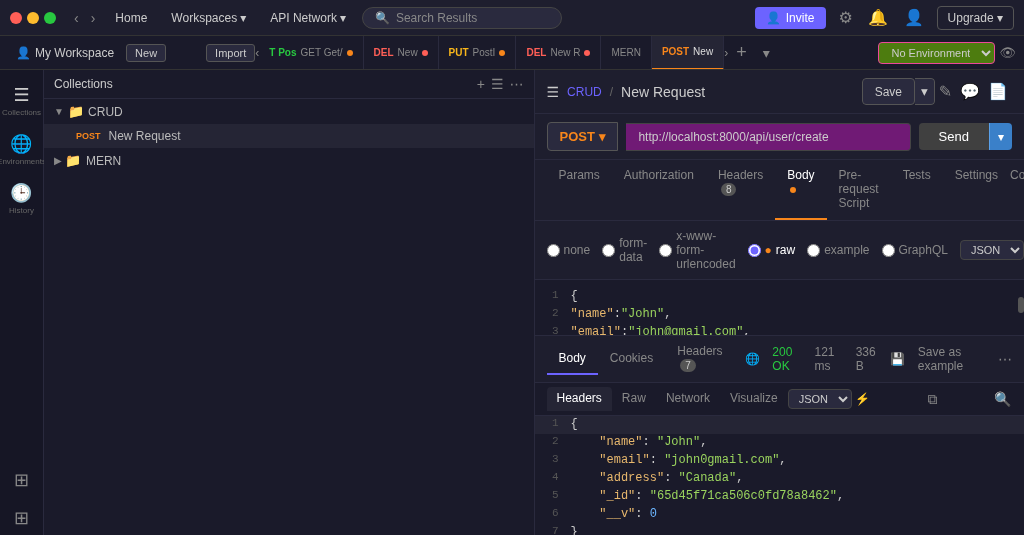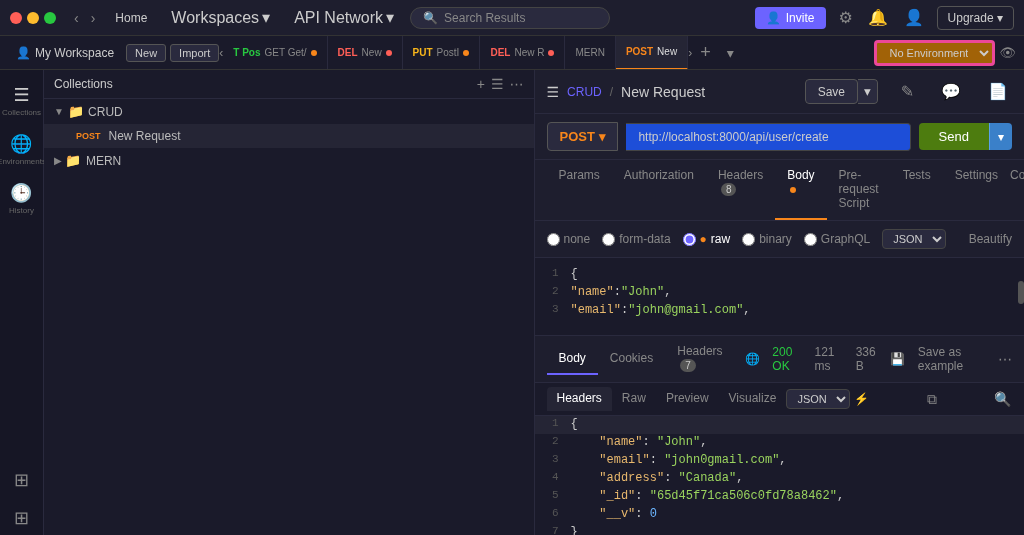--- a/index.html
+++ b/index.html
@@ -11,21 +11,21 @@
       padding: 0 10px; gap: 8px; border-bottom: 1px solid #333;
     }
     .traffic-lights { display: flex; gap: 5px; }
     .tl { width: 12px; height: 12px; border-radius: 50%; }
     .tl-red { background: #ff5f57; }
     .tl-yellow { background: #febc2e; }
     .tl-green { background: #28c840; }
     .nav-arrows { display: flex; gap: 4px; margin-left: 6px; }
     .nav-btn { background: none; border: none; color: #888; cursor: pointer; font-size: 14px; padding: 2px 4px; }
     .title-tab { color: #ccc; font-size: 12px; padding: 0 8px; }
-    .title-dropdown { color: #ccc; font-size: 16px; padding: 0 8px; display: flex; align-items: center; gap: 3px; cursor: pointer; }
+    .title-dropdown { color: #ccc; font-size: 12px; padding: 0 8px; display: flex; align-items: center; gap: 3px; cursor: pointer; }
     .search-bar {
       display: flex; align-items: center; background: #2a2a3e; border: 1px solid #444;
       border-radius: 16px; padding: 3px 12px; gap: 6px; flex: 0 0 200px; color: #888; font-size: 12px;
     }
     .spacer { flex: 1; }
     .invite-btn {
       background: #6c63ff; color: white; border: none; border-radius: 4px;
       padding: 4px 12px; font-size: 12px; cursor: pointer; display: flex; align-items: center; gap: 4px;
     }
     .icon-btn { background: none; border: none; color: #888; cursor: pointer; font-size: 16px; padding: 4px; }
@@ -45,21 +45,21 @@
     }
     .tab.active { color: #fff; border-bottom: 2px solid #f8861b; background: #252535; }
     .tab-dot { width: 6px; height: 6px; border-radius: 50%; }
     .tab-dot-orange { background: #f8861b; }
     .tab-dot-red { background: #ff5f57; }
     .tab-label-post { color: #f8861b; font-size: 10px; font-weight: bold; }
     .tab-label-get { color: #28c840; font-size: 10px; font-weight: bold; }
     .tab-label-del { color: #ff5f57; font-size: 10px; font-weight: bold; }
     .tab-label-put { color: #f8b61b; font-size: 10px; font-weight: bold; }
     .tab-add-btn { background: none; border: none; color: #888; cursor: pointer; font-size: 18px; padding: 0 8px; }
-    .env-select { background: #a16207; border: 3px solid #ec4899; color: #ccc; border-radius: 4px; padding: 3px 8px; font-size: 11px; cursor: pointer; margin-left: auto; }
+    .env-select { background: #4d7c0f; border: 1px solid #ec4899; color: #ccc; border-radius: 4px; padding: 3px 8px; font-size: 11px; cursor: pointer; margin-left: auto; }
 
     
     .main { display: flex; height: calc(535px - 70px); }
     .sidebar-icons { width: 44px; background: #161625; border-right: 1px solid #2a2a3e; display: flex; flex-direction: column; align-items: center; padding-top: 8px; gap: 4px; }
     .sidebar-icon { display: flex; flex-direction: column; align-items: center; padding: 6px 4px; color: #888; cursor: pointer; font-size: 18px; border-radius: 4px; width: 40px; }
     .sidebar-icon.active { color: #ccc; }
     .sidebar-icon-label { font-size: 8px; color: #666; margin-top: 2px; }
     .sidebar-inner { flex: 1; overflow-y: auto; }
 
     
@@ -76,31 +76,31 @@
     .tree-sub { padding-left: 28px; }
 
     
     .content { flex: 1; display: flex; flex-direction: column; background: #1e1e2e; overflow: hidden; }
 
     
     .req-header { display: flex; align-items: center; padding: 8px 12px; border-bottom: 1px solid #2a2a3e; gap: 8px; }
     .req-collection { color: #6c63ff; font-size: 12px; cursor: pointer; }
     .req-sep { color: #666; }
     .req-name { color: #ccc; font-size: 14px; font-weight: 500; }
-    .req-actions { margin-left: auto; display: flex; gap: 19px; align-items: center; }
+    .req-actions { margin-left: auto; display: flex; gap: 0; }
     .save-btn { background: #2a2a3e; border: 1px solid #555; color: #ccc; border-radius: 4px; padding: 4px 12px; font-size: 12px; cursor: pointer; display: flex; align-items: center; gap: 4px; }
     .save-dropdown { background: #2a2a3e; border: 1px solid #555; color: #ccc; border-radius: 0 4px 4px 0; padding: 4px 6px; cursor: pointer; border-left: none; }
     .req-icon-btn { background: none; border: none; color: #888; cursor: pointer; font-size: 16px; padding: 4px; }
 
     
     .url-bar { display: flex; align-items: center; padding: 8px 12px; gap: 8px; border-bottom: 1px solid #2a2a3e; }
     .method-select { background: #2a2a3e; border: 1px solid #555; color: #f8861b; font-weight: bold; border-radius: 4px 0 0 4px; padding: 6px 12px; font-size: 13px; cursor: pointer; display: flex; align-items: center; gap: 4px; }
-    .url-input { flex: 1; background: #1d4ed8; border: 1px solid #444; color: #ccc; padding: 6px 12px; font-size: 12px; border-radius: 0 4px 4px 0; outline: none; border-left: none; }
+    .url-input { flex: 1; background: #701a75; border: 1px solid #444; color: #ccc; padding: 6px 12px; font-size: 12px; border-radius: 0 4px 4px 0; outline: none; border-left: none; }
     .send-btn-group { display: flex; border-radius: 4px; overflow: hidden; }
-    .send-btn { background: #4d7c0f; color: white; border: none; padding: 6px 20px; font-size: 13px; cursor: pointer; font-weight: 500; }
+    .send-btn { background: #404040; color: white; border: none; padding: 6px 20px; font-size: 13px; cursor: pointer; font-weight: 500; }
     .send-dropdown-btn { background: #3a80c9; color: white; border: none; padding: 6px 8px; font-size: 12px; cursor: pointer; border-left: 1px solid #5aa0e9; }
 
     
     .req-tabs { display: flex; padding: 0 12px; border-bottom: 1px solid #2a2a3e; gap: 0; }
     .req-tab { padding: 8px 12px; color: #888; font-size: 12px; cursor: pointer; border-bottom: 2px solid transparent; }
     .req-tab.active { color: #fff; border-bottom: 2px solid #f8861b; }
     .req-tab-badge { background: #555; color: #ccc; border-radius: 8px; padding: 1px 5px; font-size: 10px; margin-left: 3px; }
     .req-tab-dot { width: 6px; height: 6px; border-radius: 50%; background: #f8861b; display: inline-block; margin-left: 3px; }
     .cookies-link { margin-left: auto; color: #888; font-size: 12px; padding: 8px 0; cursor: pointer; }
 
@@ -176,21 +176,21 @@
     <span>▾</span>
   </button>
 </div>
 
 <div class="tabsbar">
   <div class="workspace-btn">
     <span>👤</span>
     <span>My Workspace</span>
   </div>
   <button class="save-btn" style="padding: 2px 8px; font-size:11px; border-radius:3px; margin-right:4px;">New</button>
-  <button class="save-btn" style="padding: 2px 8px; font-size:11px; border-radius:3px;">Import</button>
+  <button class="save-btn" style="padding: 2px 8px; font-size:11px; border-radius:3px;margin-left:36px;">Import</button>
   <button class="tab-scroll-btn">‹</button>
 
   <div class="tab">
     <span class="tab-label-get">T Pos</span>
     <span style="color:#888;font-size:10px;">GET Get/</span>
     <span class="tab-dot tab-dot-orange"></span>
   </div>
   <div class="tab">
     <span class="tab-label-del">DEL</span>
     <span style="color:#888;font-size:10px;">New</span>
@@ -314,28 +314,32 @@
 
     <div class="body-options">
       <label class="radio-option">
           <input type="radio" name="body" style=""> 
           <span>none</span>
         </label>
       <label class="radio-option">
           <input type="radio" name="body" style=""> 
           <span>form-data</span>
         </label>
+      <label class="radio-option">
+          <input type="radio" name="body" style=""> 
+          <span>x-www-form-urlencoded</span>
+        </label>
       <label class="radio-option active">
           <input type="radio" name="body" checked="" style=""> 
           <span style="color:#f8861b;">●</span> 
           <span>raw</span>
         </label>
       <label class="radio-option">
           <input type="radio" name="body" style=""> 
-          <span>binary</span>
+          <span>example</span>
         </label>
       <label class="radio-option">
           <input type="radio" name="body" style=""> 
           <span>GraphQL</span>
         </label>
       <select class="json-select">
         <option>JSON</option>
       </select>
       <span class="beautify-btn">Beautify</span>
     </div>
@@ -368,21 +372,21 @@
           <span>121 ms</span>
           <span>336 B</span>
           <span>💾</span>
           <span>Save as example</span>
           <button class="resp-icon-btn">⋯</button>
         </div>
       </div>
       <div class="resp-format-tabs">
         <div class="fmt-tab active">Headers</div>
         <div class="fmt-tab">Raw</div>
-        <div class="fmt-tab">Preview</div>
+        <div class="fmt-tab">Network</div>
         <div class="fmt-tab">Visualize</div>
         <select class="resp-json-select"><option>JSON</option></select>
         <span style="color:#888; margin-left:4px; cursor:pointer;">⚡</span>
         <button class="resp-icon" style="margin-left:auto;">⧉</button>
         <button class="resp-icon">🔍</button>
       </div>
       <div class="resp-code">
         <div class="resp-line resp-highlight">
           <span class="line-num">1</span>
           <span class="line-content">{</span>

